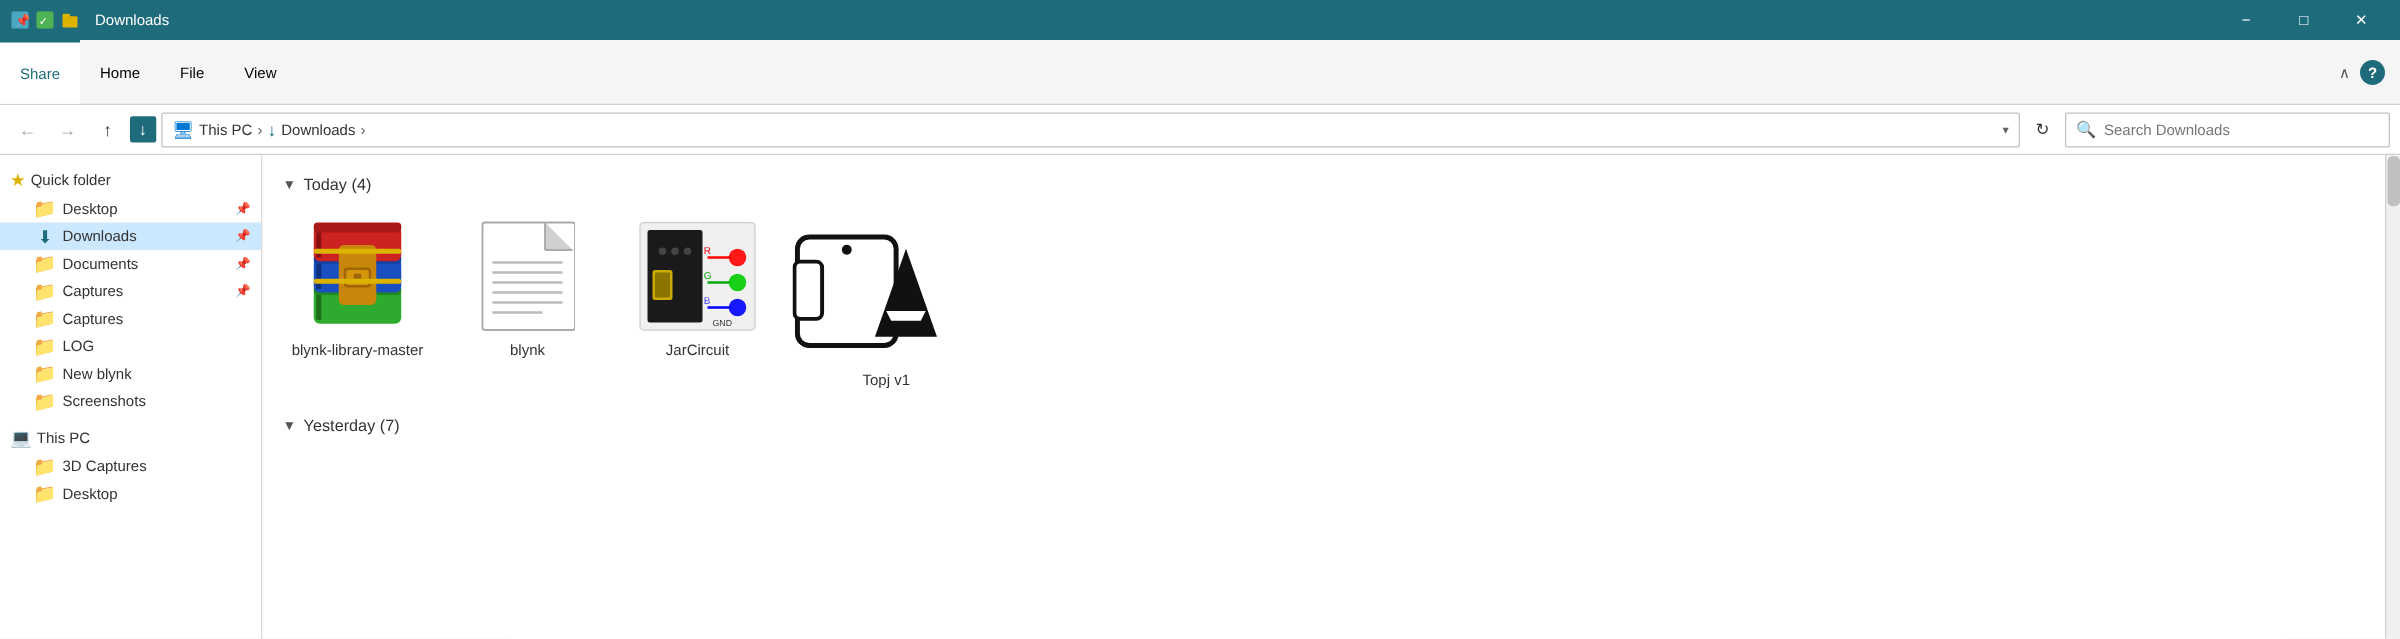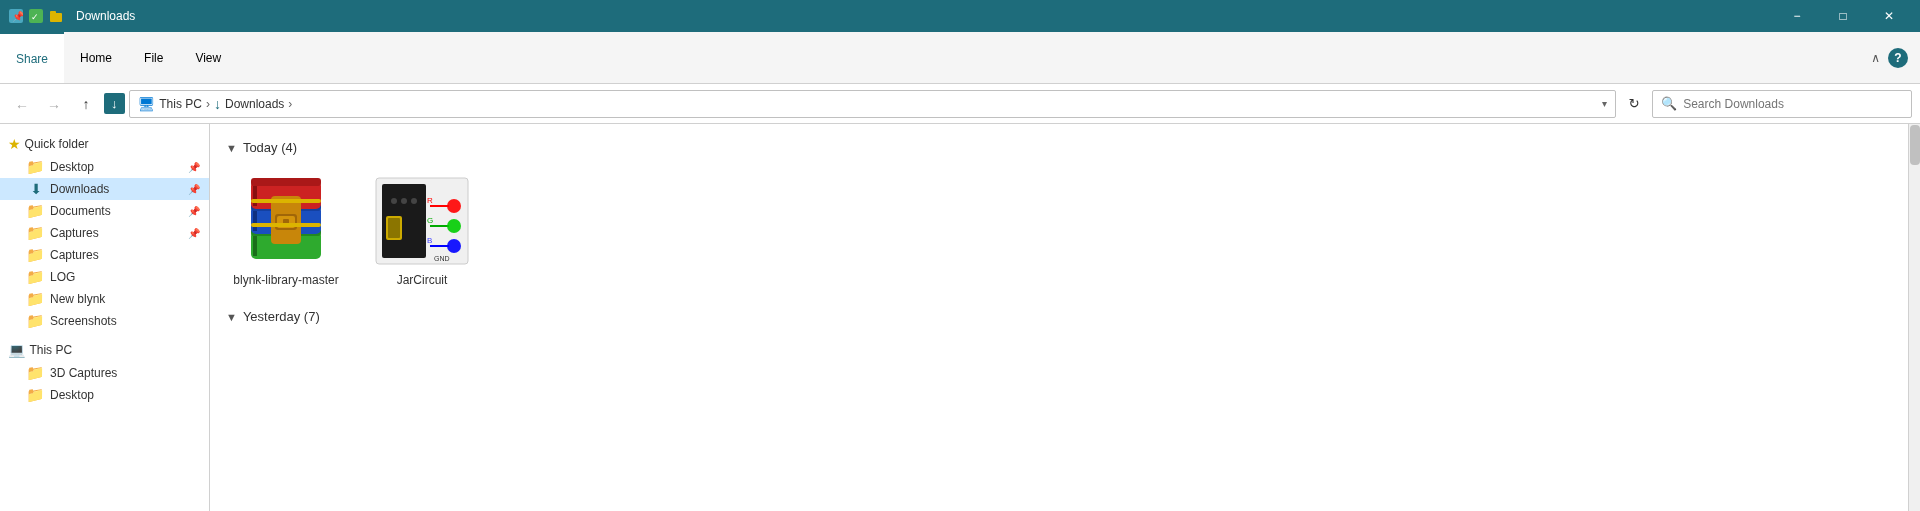--- a/index.html
+++ b/index.html
@@ -316,20 +316,39 @@
             <rect x="36" y="40" width="18" height="12" rx="2" fill="#d4940c"></rect>
             <rect x="42" y="43" width="6" height="6" rx="1" fill="#a06608"></rect>
 
             <rect x="10" y="47" width="70" height="4" fill="#dcb400" rx="2"></rect>
             <rect x="10" y="23" width="70" height="4" fill="#dcb400" rx="2"></rect>
           </svg>
         </div>
         <span class="file-label">blynk-library-master</span>
       </div>
 
+      <div class="file-item">
+        <div class="file-icon">
+          <svg width="76" height="90" viewBox="0 0 76 90">
+            <rect x="2" y="2" width="74" height="86" rx="2" fill="white" stroke="#aaa" stroke-width="1.5"></rect>
+
+            <polygon points="52,2 74,24 52,24" fill="#d0d0d0"></polygon>
+            <line x1="52" y1="2" x2="52" y2="24" stroke="#aaa" stroke-width="1.5"></line>
+            <line x1="52" y1="24" x2="74" y2="24" stroke="#aaa" stroke-width="1.5"></line>
+
+            <line x1="10" y1="34" x2="66" y2="34" stroke="#bbb" stroke-width="2"></line>
+            <line x1="10" y1="42" x2="66" y2="42" stroke="#bbb" stroke-width="2"></line>
+            <line x1="10" y1="50" x2="66" y2="50" stroke="#bbb" stroke-width="2"></line>
+            <line x1="10" y1="58" x2="66" y2="58" stroke="#bbb" stroke-width="2"></line>
+            <line x1="10" y1="66" x2="66" y2="66" stroke="#bbb" stroke-width="2"></line>
+            <line x1="10" y1="74" x2="50" y2="74" stroke="#bbb" stroke-width="2"></line>
+          </svg>
+        </div>
+        <span class="file-label">blynk</span>
+      </div>
 
       <div class="file-item">
         <div class="file-icon">
           <svg width="96" height="90" viewBox="0 0 96 90">
             <rect x="2" y="2" width="92" height="86" rx="3" fill="#f0f0f0" stroke="#ccc" stroke-width="1"></rect>
 
             <rect x="8" y="8" width="44" height="74" rx="2" fill="#1a1a1a"></rect>
 
             <circle cx="20" cy="25" r="3" fill="#444"></circle>
             <circle cx="30" cy="25" r="3" fill="#444"></circle>
@@ -350,20 +369,35 @@
 
             <text x="60" y="85" font-size="7" fill="#333">GND</text>
 
             <rect x="12" y="40" width="16" height="24" rx="2" fill="#ccaa00"></rect>
             <rect x="14" y="42" width="12" height="20" rx="1" fill="#8b7500"></rect>
           </svg>
         </div>
         <span class="file-label">JarCircuit</span>
       </div>
 
+      <div class="file-item" style="width:150px;">
+        <div class="file-icon" style="width:150px;height:120px;">
+          <svg width="190" height="120" viewBox="0 0 190 120">
+
+            <rect x="5" y="5" width="100" height="110" rx="12" fill="white" stroke="#111" stroke-width="5"></rect>
+            <circle cx="55" cy="18" r="5" fill="#111"></circle>
+
+            <polygon points="85,105 115,20 145,105" fill="#111" stroke="#111" stroke-width="2"></polygon>
+            <polygon points="95,80 135,80 130,90 100,90" fill="white"></polygon>
+
+            <rect x="2" y="30" width="28" height="58" rx="6" fill="white" stroke="#111" stroke-width="4"></rect>
+          </svg>
+        </div>
+        <span class="file-label">Topj v1</span>
+      </div>
 
     </div>
 
     <div class="section-header">
       <span class="chevron">▼</span>
       <span>Yesterday (7)</span>
     </div>
 
   </div>
 

